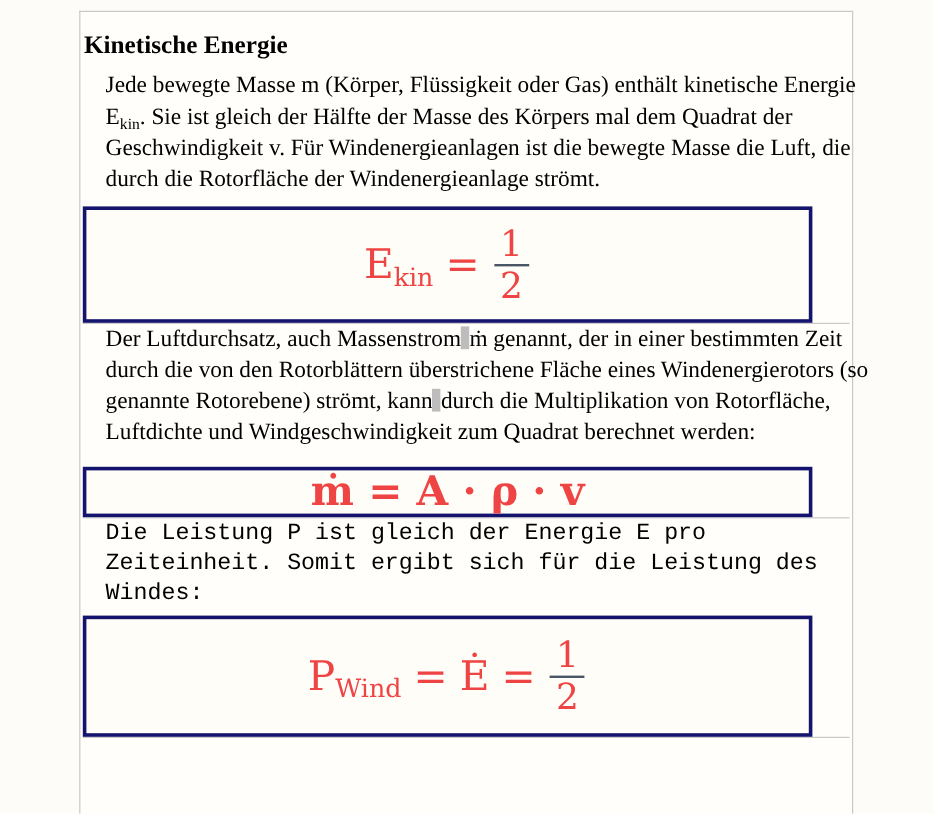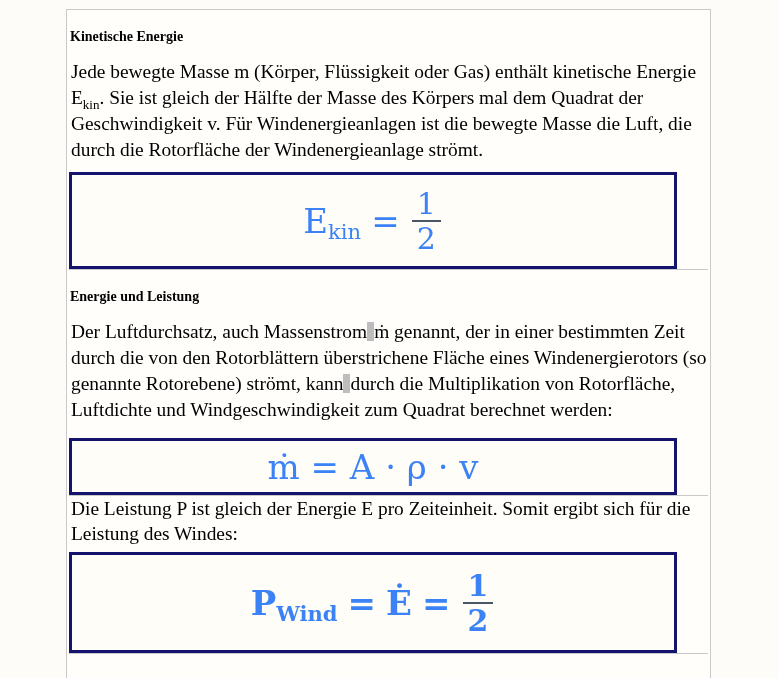--- a/index.html
+++ b/index.html
@@ -10,61 +10,61 @@
     color:#000;
   }
   .doc-column{
     position:absolute;left:66px;top:9px;width:645px;height:669px;
     box-sizing:border-box;
     border-left:1px solid #c9c9c9;border-right:1px solid #c9c9c9;border-top:1px solid #c9c9c9;
     background:#fffefb;
     padding:0 2px 0 2px;
   }
   h2.sec-heading{
-    font-size:14px;font-weight:bold;line-height:26px;
+    font-size:21px;font-weight:bold;line-height:26px;
     margin:14px 0 9px 1px;
   }
   p.body-text{
     font-size:19.4px;line-height:26px;
-    margin:0 0 9px 2px;width:638px;
+    margin:0 0 9px 19px;width:638px;
   }
   p.body-text sub{font-size:13px;line-height:0;}
   .hlsp{
     display:inline-block;width:7px;height:19px;background:#bdbdbd;
     vertical-align:-3px;
   }
   .formula-row{border-bottom:1px solid #c9c9c9;}
   .formula-box{
     box-sizing:border-box;width:608px;margin:0;
     border:3px solid #14146e;background:#fffdf7;
     display:flex;align-items:center;justify-content:center;
-    color:#3b82f6;
+    color:#ef4444;
     font-family:"DejaVu Serif",serif;
   }
   .box-1{height:97px;margin-top:8px;}
-  .box-2{height:57px;margin-top:15px;}
-  .box-3{height:101px;margin-top:1px;font-weight:bold;}
+  .box-2{height:42px;margin-top:15px;font-weight:bold;}
+  .box-3{height:101px;margin-top:1px;}
   .fx{display:flex;align-items:center;font-size:34px;}
   .fx .seg{white-space:pre;margin:0 5px;}
   .fx sub{
     font-size:.62em;vertical-align:baseline;position:relative;
     bottom:-0.3em;line-height:0;
   }
   .fx sup{
     font-size:.62em;vertical-align:baseline;position:relative;
     top:-0.55em;line-height:0;
   }
   .frac{
     display:inline-flex;flex-direction:column;align-items:center;
     margin:0 7px;font-size:30px;line-height:33px;
   }
   .frac .den{border-top:2px solid #4a5565;padding:0 5px;}
   .frac .num{padding:0 5px;}
   .sp2{margin-top:7px;}
-  .sp3{margin-top:3px;}
+  .sp3{margin-top:3px;font-family:Liberation Mono, monospace;}
   p.tight{margin-bottom:6px;line-height:25px;}
 </style>
 </head>
 <body>
 
 <div class="doc-column">
 
   <h2 class="sec-heading">Kinetische Energie</h2>
 
   <p class="body-text"><span>Jede bewegte Masse m (Körper, Flüssigkeit oder Gas) enthält kinetische Energie E</span><sub>kin</sub><span>. Sie ist gleich der Hälfte der Masse des Körpers mal dem Quadrat der Geschwindigkeit v. Für Windenergieanlagen ist die bewegte Masse die Luft, die durch die Rotorfläche der Windenergieanlage strömt.</span></p>
@@ -75,21 +75,20 @@
         <span class="seg"><span>E</span><sub>kin</sub></span>
         <span class="seg">=</span>
         <span class="frac">
           <span class="num">1</span>
           <span class="den">2</span>
         </span>
       </div>
     </div>
   </div>
 
-  <h2 class="sec-heading">Energie und Leistung</h2>
 
   <p class="body-text"><span>Der Luftdurchsatz, auch Massenstrom</span><span class="hlsp"></span><span>ṁ genannt, der in einer bestimmten Zeit durch die von den Rotorblättern überstrichene Fläche eines Windenergierotors (so genannte Rotorebene) strömt, kann</span><span class="hlsp"></span><span>durch die Multiplikation von Rotorfläche, Luftdichte und Windgeschwindigkeit zum Quadrat berechnet werden:</span></p>
 
   <div class="formula-row sp2">
     <div class="formula-box box-2">
       <div class="fx">
         <span class="seg">ṁ = A · ρ · v</span>
       </div>
     </div>
   </div>

